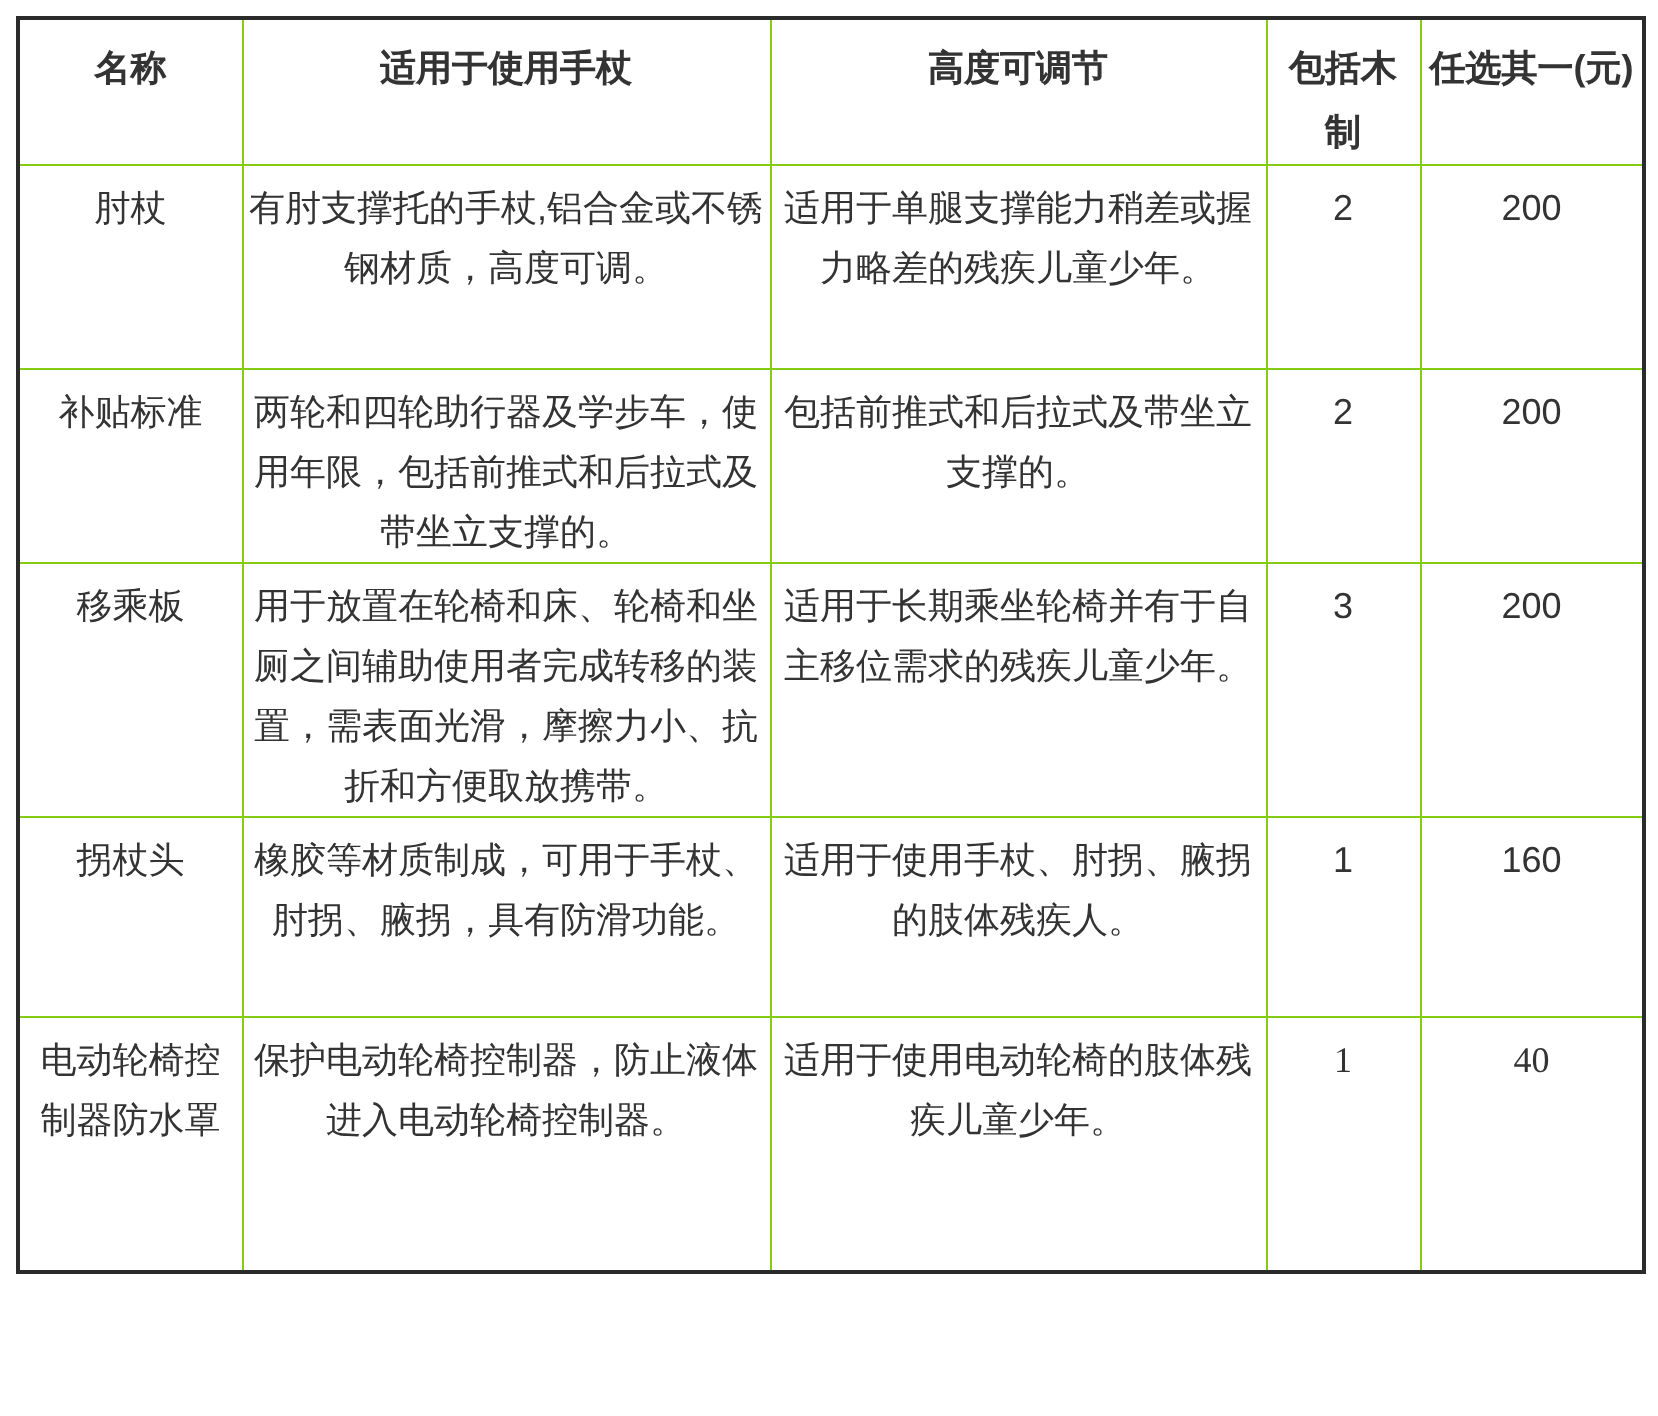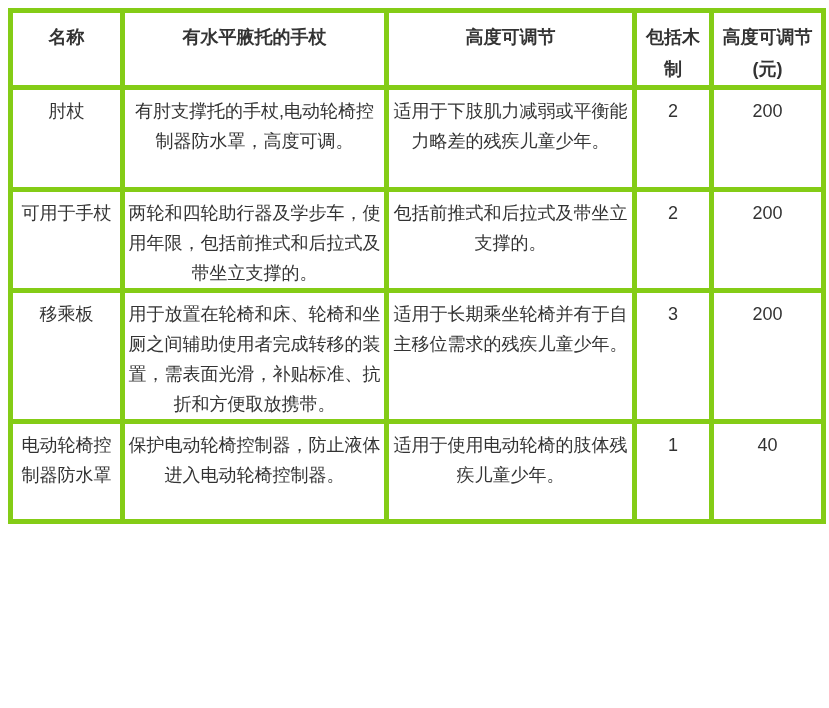--- a/index.html
+++ b/index.html
@@ -14,21 +14,21 @@
   table.subsidy {
     border-collapse: collapse;
     table-layout: fixed;
     width: 813px;
     margin: 8px 0 0 8px;
     border: 2px solid #2b2b2b;
     font-size: 18px;
   }
   table.subsidy th,
   table.subsidy td {
-    border: 5px solid #84cc16;
+    border: 1px solid #84cc16;
     text-align: center;
     vertical-align: top;
     padding: 6px 3px 0 3px;
     line-height: 30px;
     overflow: hidden;
     word-break: break-all;
   }
   table.subsidy th {
     font-weight: bold;
     line-height: 32px;
@@ -57,53 +57,60 @@
   <colgroup>
     <col class="c-name">
     <col class="c-desc">
     <col class="c-target">
     <col class="c-years">
     <col class="c-subsidy">
   </colgroup>
   <thead>
     <tr>
       <th>名称</th>
-      <th>有水平腋托的手杖</th>
+      <th>适用于使用手杖</th>
       <th>高度可调节</th>
       <th>包括木制</th>
-      <th>高度可调节(元)</th>
+      <th>任选其一(元)</th>
     </tr>
   </thead>
   <tbody id="table-body">
 
   <tr>
     <td>肘杖</td>
-    <td>有肘支撑托的手杖,电动轮椅控制器防水罩，高度可调。</td>
-    <td>适用于下肢肌力减弱或平衡能力略差的残疾儿童少年。</td>
+    <td>有肘支撑托的手杖,铝合金或不锈钢材质，高度可调。</td>
+    <td>适用于单腿支撑能力稍差或握力略差的残疾儿童少年。</td>
     <td>2</td>
     <td>200</td>
   </tr>
 
 
   <tr>
-    <td>可用于手杖</td>
+    <td>补贴标准</td>
     <td>两轮和四轮助行器及学步车，使用年限，包括前推式和后拉式及带坐立支撑的。</td>
     <td>包括前推式和后拉式及带坐立支撑的。</td>
     <td>2</td>
     <td>200</td>
   </tr>
 
   <tr>
     <td>移乘板</td>
-    <td>用于放置在轮椅和床、轮椅和坐厕之间辅助使用者完成转移的装置，需表面光滑，补贴标准、抗折和方便取放携带。</td>
+    <td>用于放置在轮椅和床、轮椅和坐厕之间辅助使用者完成转移的装置，需表面光滑，摩擦力小、抗折和方便取放携带。</td>
     <td>适用于长期乘坐轮椅并有于自主移位需求的残疾儿童少年。</td>
     <td>3</td>
     <td>200</td>
   </tr>
 
+  <tr>
+    <td>拐杖头</td>
+    <td>橡胶等材质制成，可用于手杖、肘拐、腋拐，具有防滑功能。</td>
+    <td>适用于使用手杖、肘拐、腋拐的肢体残疾人。</td>
+    <td>1</td>
+    <td>160</td>
+  </tr>
 
   <tr>
     <td>电动轮椅控制器防水罩</td>
     <td>保护电动轮椅控制器，防止液体进入电动轮椅控制器。</td>
     <td>适用于使用电动轮椅的肢体残疾儿童少年。</td>
     <td>1</td>
     <td>40</td>
   </tr>
 </tbody>
 </table>

